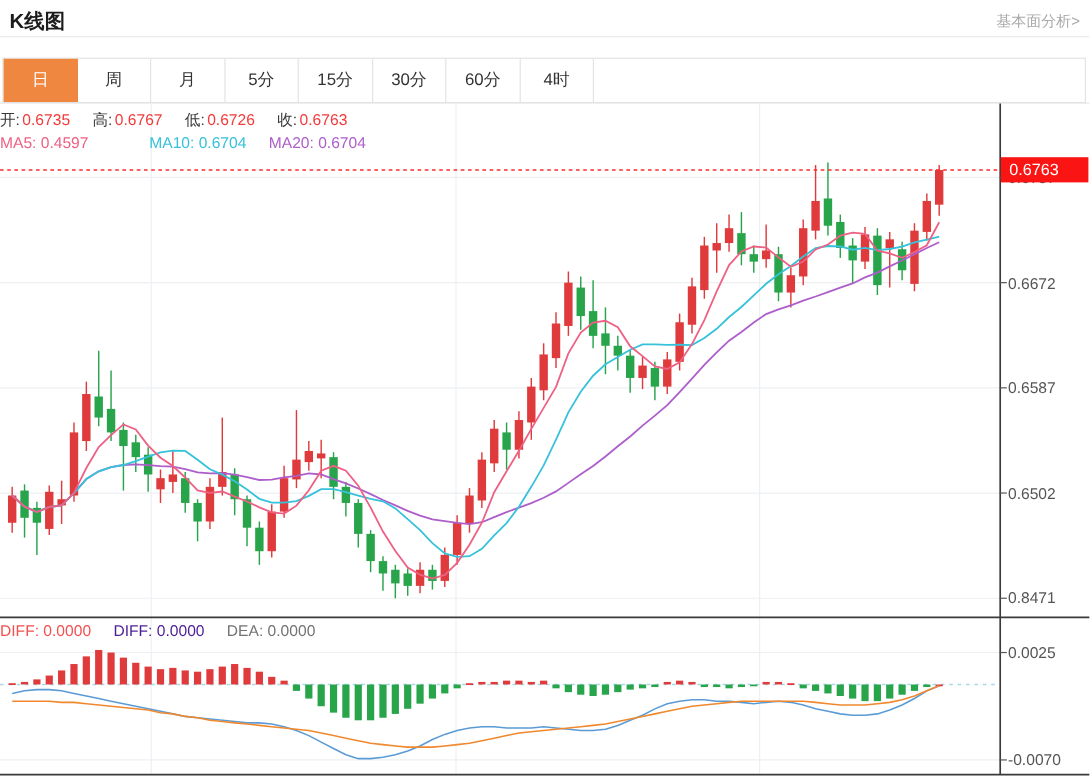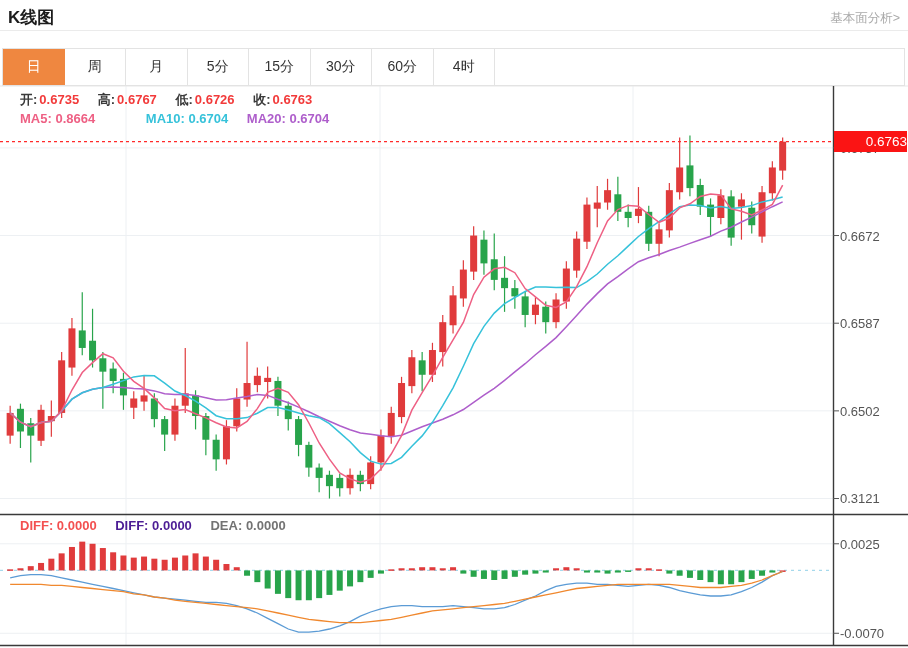--- a/index.html
+++ b/index.html
@@ -1,30 +1,30 @@
 <!DOCTYPE html>
 <html><head>
 <meta charset="utf-8">
 <style>
   html,body{margin:0;padding:0;background:#fff;}
   body{width:908px;height:648px;position:relative;overflow:hidden;
        font-family:"Liberation Sans","DejaVu Sans",sans-serif;-webkit-font-smoothing:antialiased;}
-  .abs{position:absolute;text-align:right;}
+  .abs{position:absolute;}
   
   #page-title{left:8px;top:6px;font-size:17px;font-weight:700;color:#1c1c1c;z-index:5;}
   #fund-link{right:8px;top:10px;font-size:12.5px;color:#a9a9a9;z-index:5;cursor:pointer;}
   #header-divider{left:0;top:30px;width:908px;height:1px;background:#ebebeb;}
   
   #tabbar{left:2px;top:48px;width:903px;height:38px;border:1px solid #e3e3e3;display:flex;
           background:#fff;z-index:5;box-sizing:border-box;}
   .tab{width:61.5px;height:100%;display:flex;align-items:center;justify-content:center;
        font-size:14px;color:#333;border-right:1px solid #e3e3e3;cursor:pointer;box-sizing:border-box;}
   .tab.active{background:#ef8740;color:#fff;border-right:none;}
   
-  .legend{left:20px;z-index:6;font-size:13px;white-space:nowrap;font-weight:bold;}
+  .legend{left:0;z-index:6;font-size:13px;white-space:nowrap;}
   #legend-ohlc{top:91px;}
   #legend-ma{top:111px;}
   #legend-macd{top:518px;}
   .li{margin-right:15px;}
   .li .lab{color:#3a3a3a;}
   .li .val{color:#f23a3a;margin-left:2px;}
   
   .tick-label{left:840px;transform:translateY(-50%);font-size:13px;color:#555;z-index:2;}
   #price-tag{left:834px;top:131px;width:73px;height:21px;background:#fb1414;color:#fff;
              font-size:13.5px;line-height:21px;padding-left:7px;z-index:4;box-sizing:border-box;}
@@ -318,32 +318,32 @@
   </svg>
 
 <div class="abs legend" id="legend-ohlc">
   <span class="li"><span class="lab">开:</span><span class="val">0.6735</span></span>
   <span class="li"><span class="lab">高:</span><span class="val">0.6767</span></span>
   <span class="li"><span class="lab">低:</span><span class="val">0.6726</span></span>
   <span class="li"><span class="lab">收:</span><span class="val">0.6763</span></span>
 </div>
 
 <div class="abs legend" id="legend-ma">
-  <span class="li" style="color: rgb(238, 96, 132);"><span>MA5:</span> <span>0.8664</span></span>
+  <span class="li" style="color: rgb(238, 96, 132);"><span>MA5:</span> <span>0.4597</span></span>
   <span class="li" style="color: rgb(54, 194, 218); margin-left: 32px;"><span>MA10:</span> <span>0.6704</span></span>
   <span class="li" style="color: rgb(174, 94, 203);"><span>MA20:</span> <span>0.6704</span></span>
 </div>
 
 <div class="abs legend" id="legend-macd">
   <span class="li" style="color: rgb(243, 80, 80);"><span>DIFF:</span> <span>0.0000</span></span>
   <span class="li" style="color: #4c1d95;"><span>DIFF:</span> <span>0.0000</span></span>
   <span class="li" style="color: #737373;"><span>DEA:</span> <span>0.0000</span></span>
 </div>
 
 <div class="abs tick-label" style="top:148px">0.6757</div>
 <div class="abs tick-label" style="top:236px">0.6672</div>
 <div class="abs tick-label" style="top:323px">0.6587</div>
 <div class="abs tick-label" style="top:411px">0.6502</div>
-<div class="abs tick-label" style="top:498px">0.3121</div>
+<div class="abs tick-label" style="top:498px">0.8471</div>
 <div class="abs tick-label" style="top:544px">0.0025</div>
 <div class="abs tick-label" style="top:633px">-0.0070</div>
 
 <div class="abs" id="price-tag">0.6763</div>
 
 </body></html>

